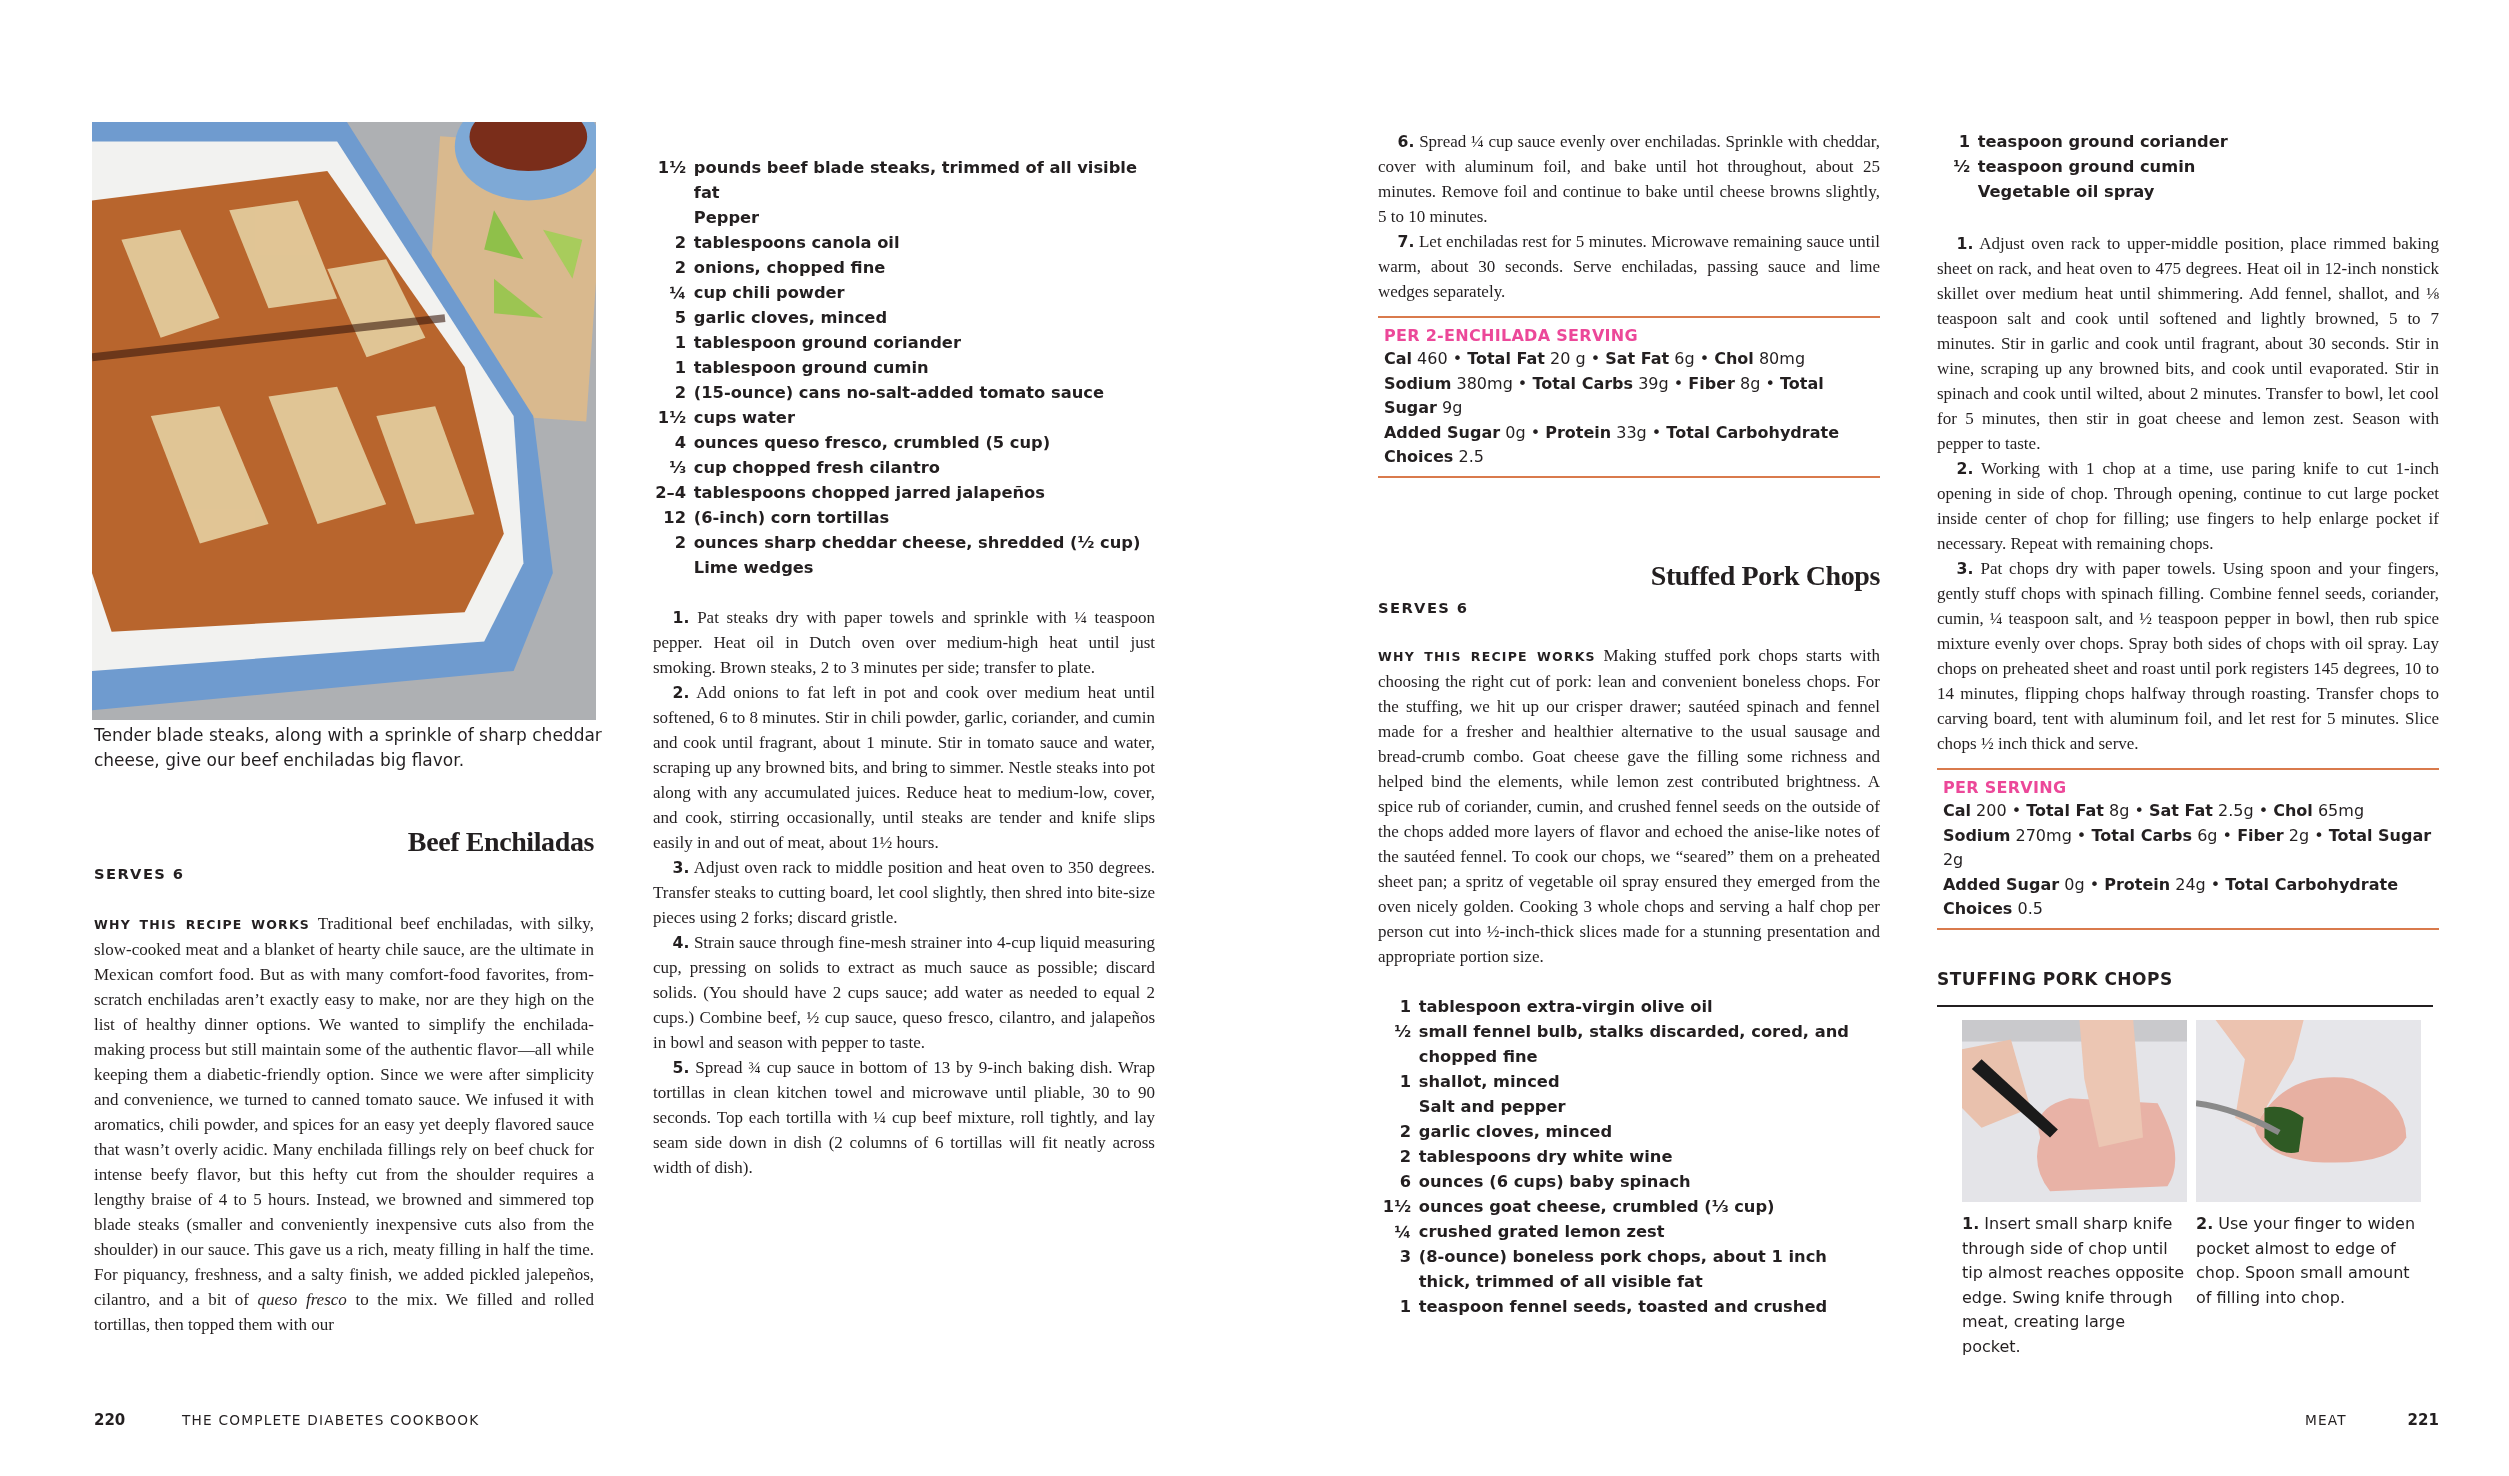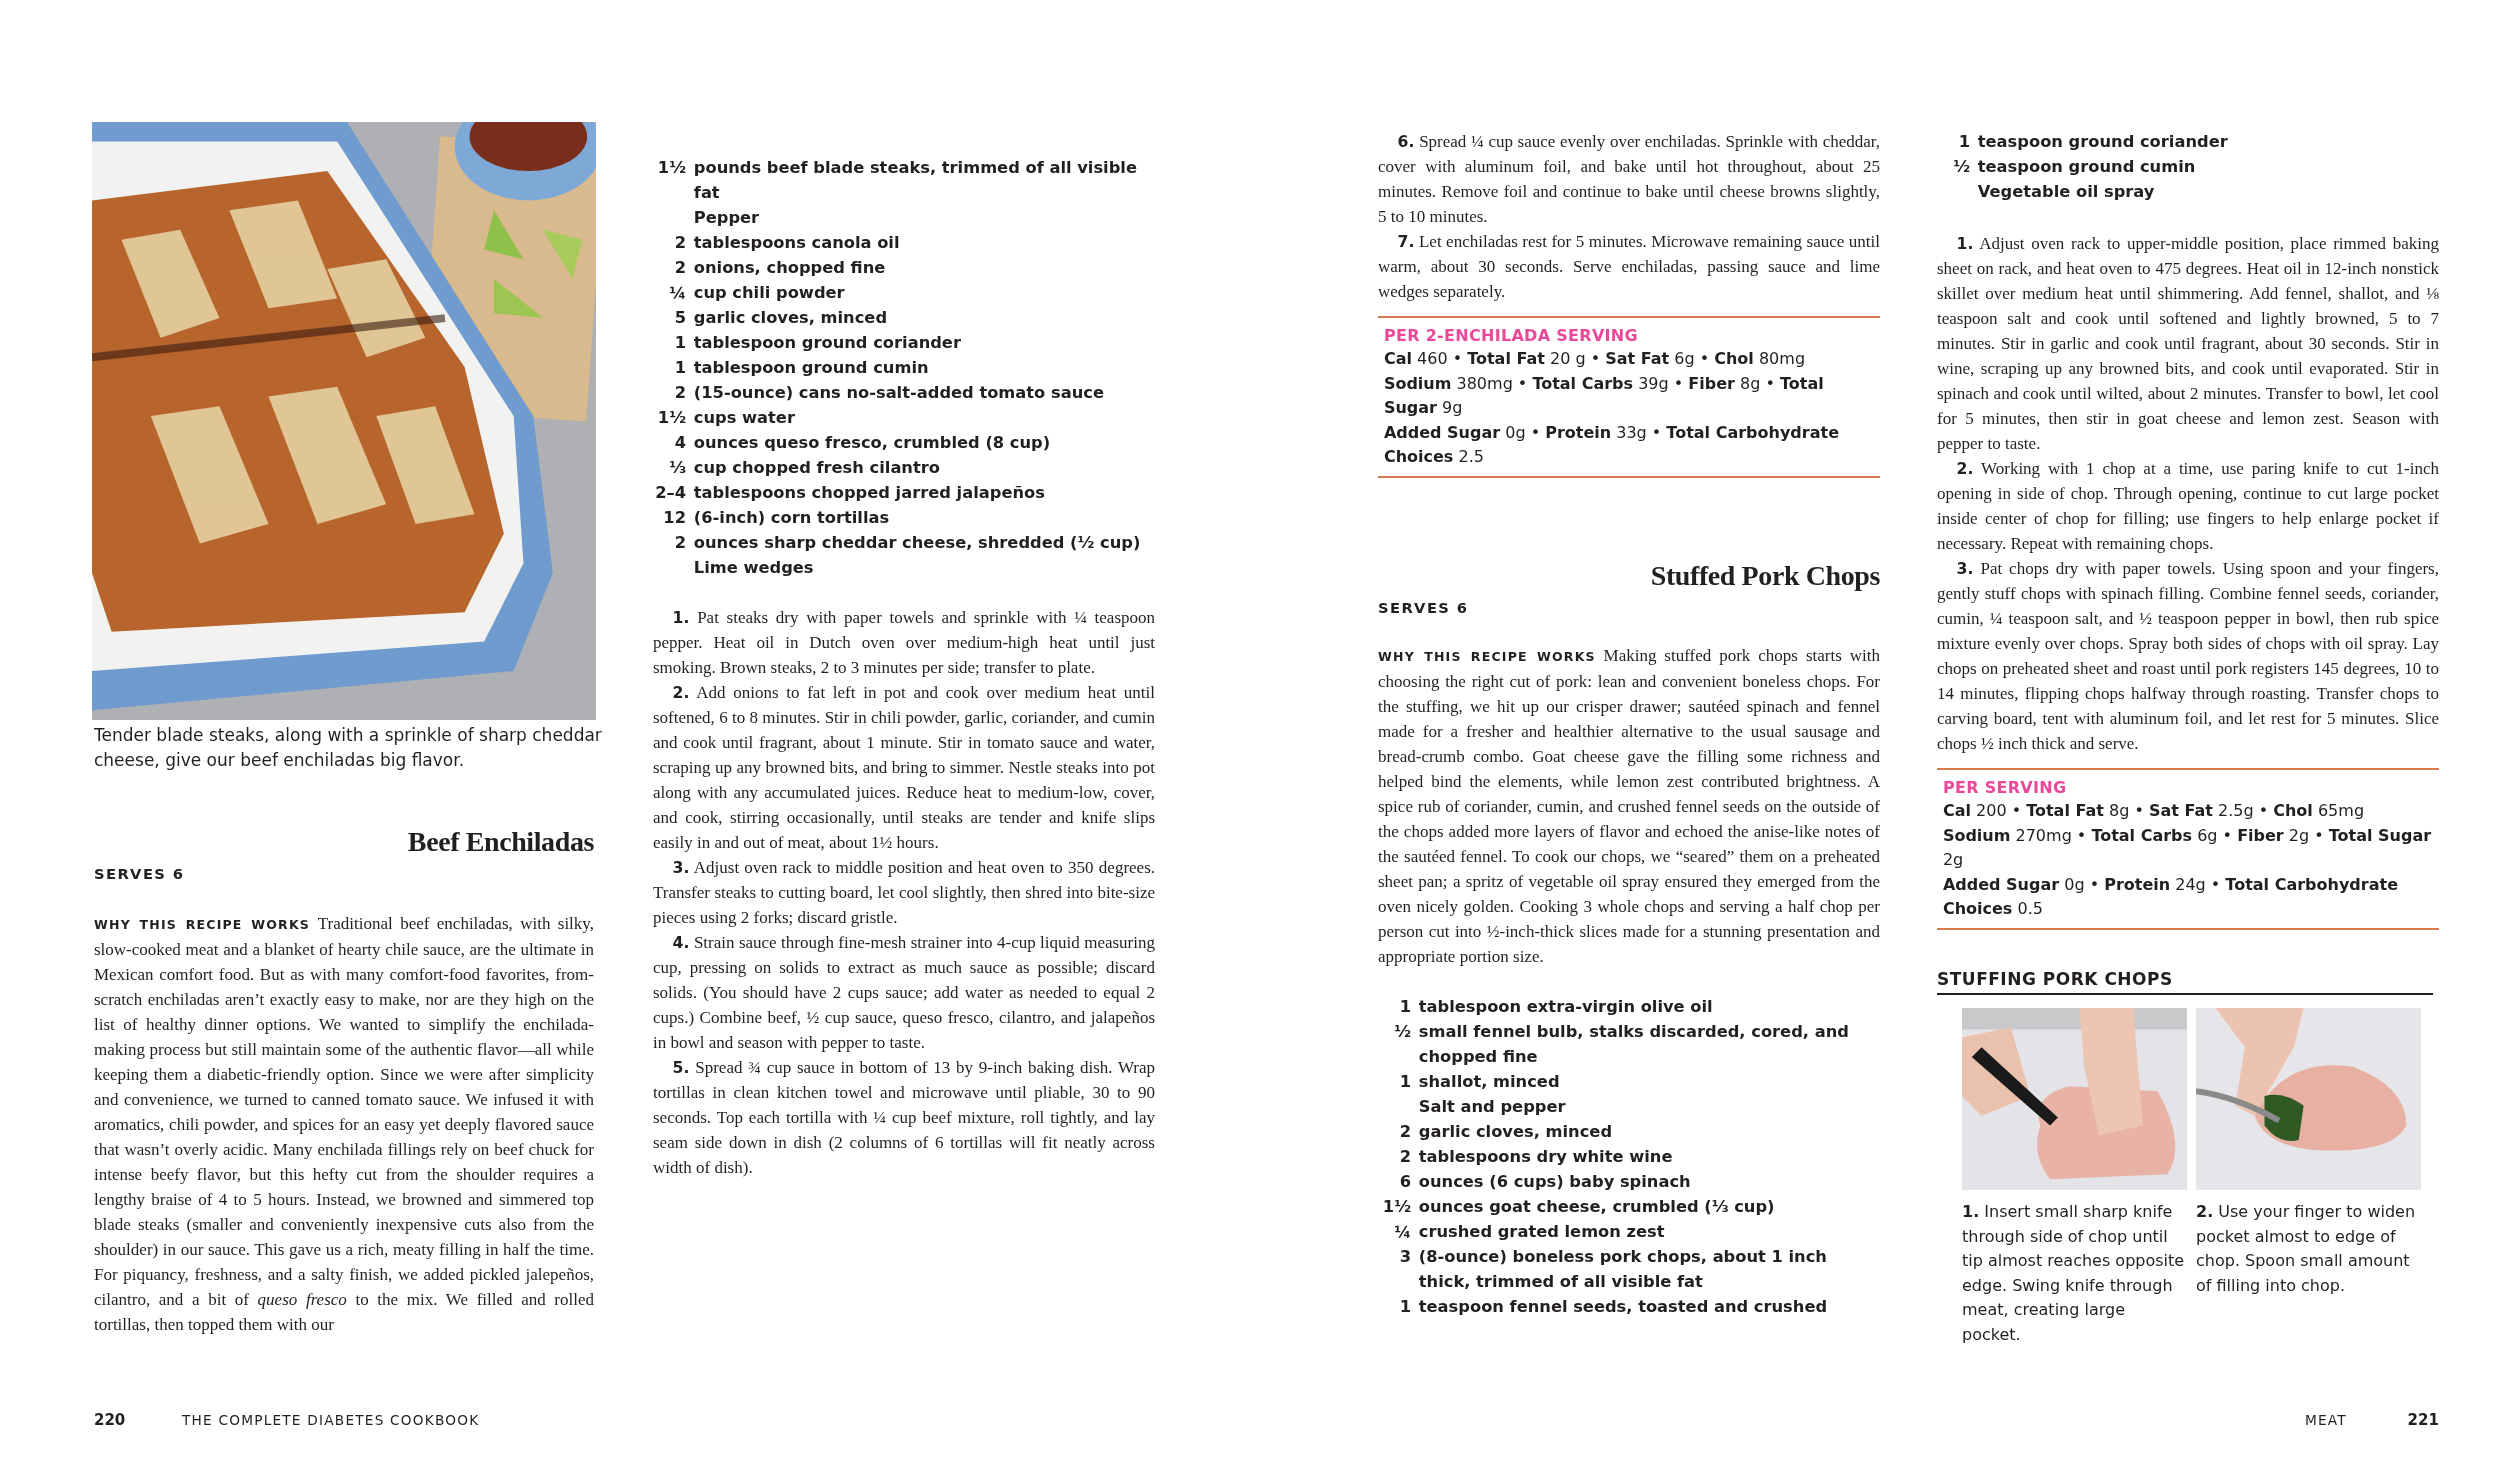--- a/index.html
+++ b/index.html
@@ -30,21 +30,21 @@
   .ingredients .item { flex:1; }
 
   .steps p { margin:0; text-indent:19.6px; }
   .steps .num { font-family:"DejaVu Sans", sans-serif; font-weight:bold; font-size:15.7px; }
 
   .nutrition { border-top:2.5px solid #d97a4c; border-bottom:2.5px solid #d97a4c; padding:6.9px 0 5.9px 5.9px; margin-top:11.8px; width:496px; }
   .nut-head { color:#ec4899; font-size:16px; font-weight:bold; letter-spacing:0.3px; line-height:22.5px; }
   .nut-line { font-size:16px; line-height:24.5px; }
   .nut-line b { font-weight:bold; }
 
-  .box-title { font-size:17px; font-weight:bold; letter-spacing:0.5px; border-bottom:2px solid #231f20; padding-bottom:4px; width:496px; }
+  .box-title { font-size:17px; font-weight:bold; letter-spacing:0.5px; border-bottom:2px solid #231f20; padding-bottom:16px; width:496px; }
   .steps-photos { display:flex; gap:9px; margin-top:13.7px; width:496px;margin-left:25px; }
   .step-photo { width:225px; }
   .step-photo .img { width:225px; height:182px; background:#e6e6ea; overflow:hidden; }
   .step-photo .img svg { width:100%; height:100%; display:block; }
   .step-caption { font-size:16px; line-height:24.5px; margin-top:9.8px; }
 
   .footer { position:absolute; top:1411px; font-size:14.7px; }
   .folio { font-weight:bold; font-size:15px; }
   .running-head { letter-spacing:1.2px; font-size:13.7px; }
 </style>
@@ -122,21 +122,21 @@
       <li>
         <span class="qty">2</span>
         <span class="item">(15-ounce) cans no-salt-added tomato sauce</span>
       </li>
       <li>
         <span class="qty">1½</span>
         <span class="item">cups water</span>
       </li>
       <li>
         <span class="qty">4</span>
-        <span class="item">ounces queso fresco, crumbled (8 cup)</span>
+        <span class="item">ounces queso fresco, crumbled (5 cup)</span>
       </li>
       <li>
         <span class="qty">⅓</span>
         <span class="item">cup chopped fresh cilantro</span>
       </li>
       <li>
         <span class="qty">2–4</span>
         <span class="item">tablespoons chopped jarred jalapeños</span>
       </li>
       <li>

